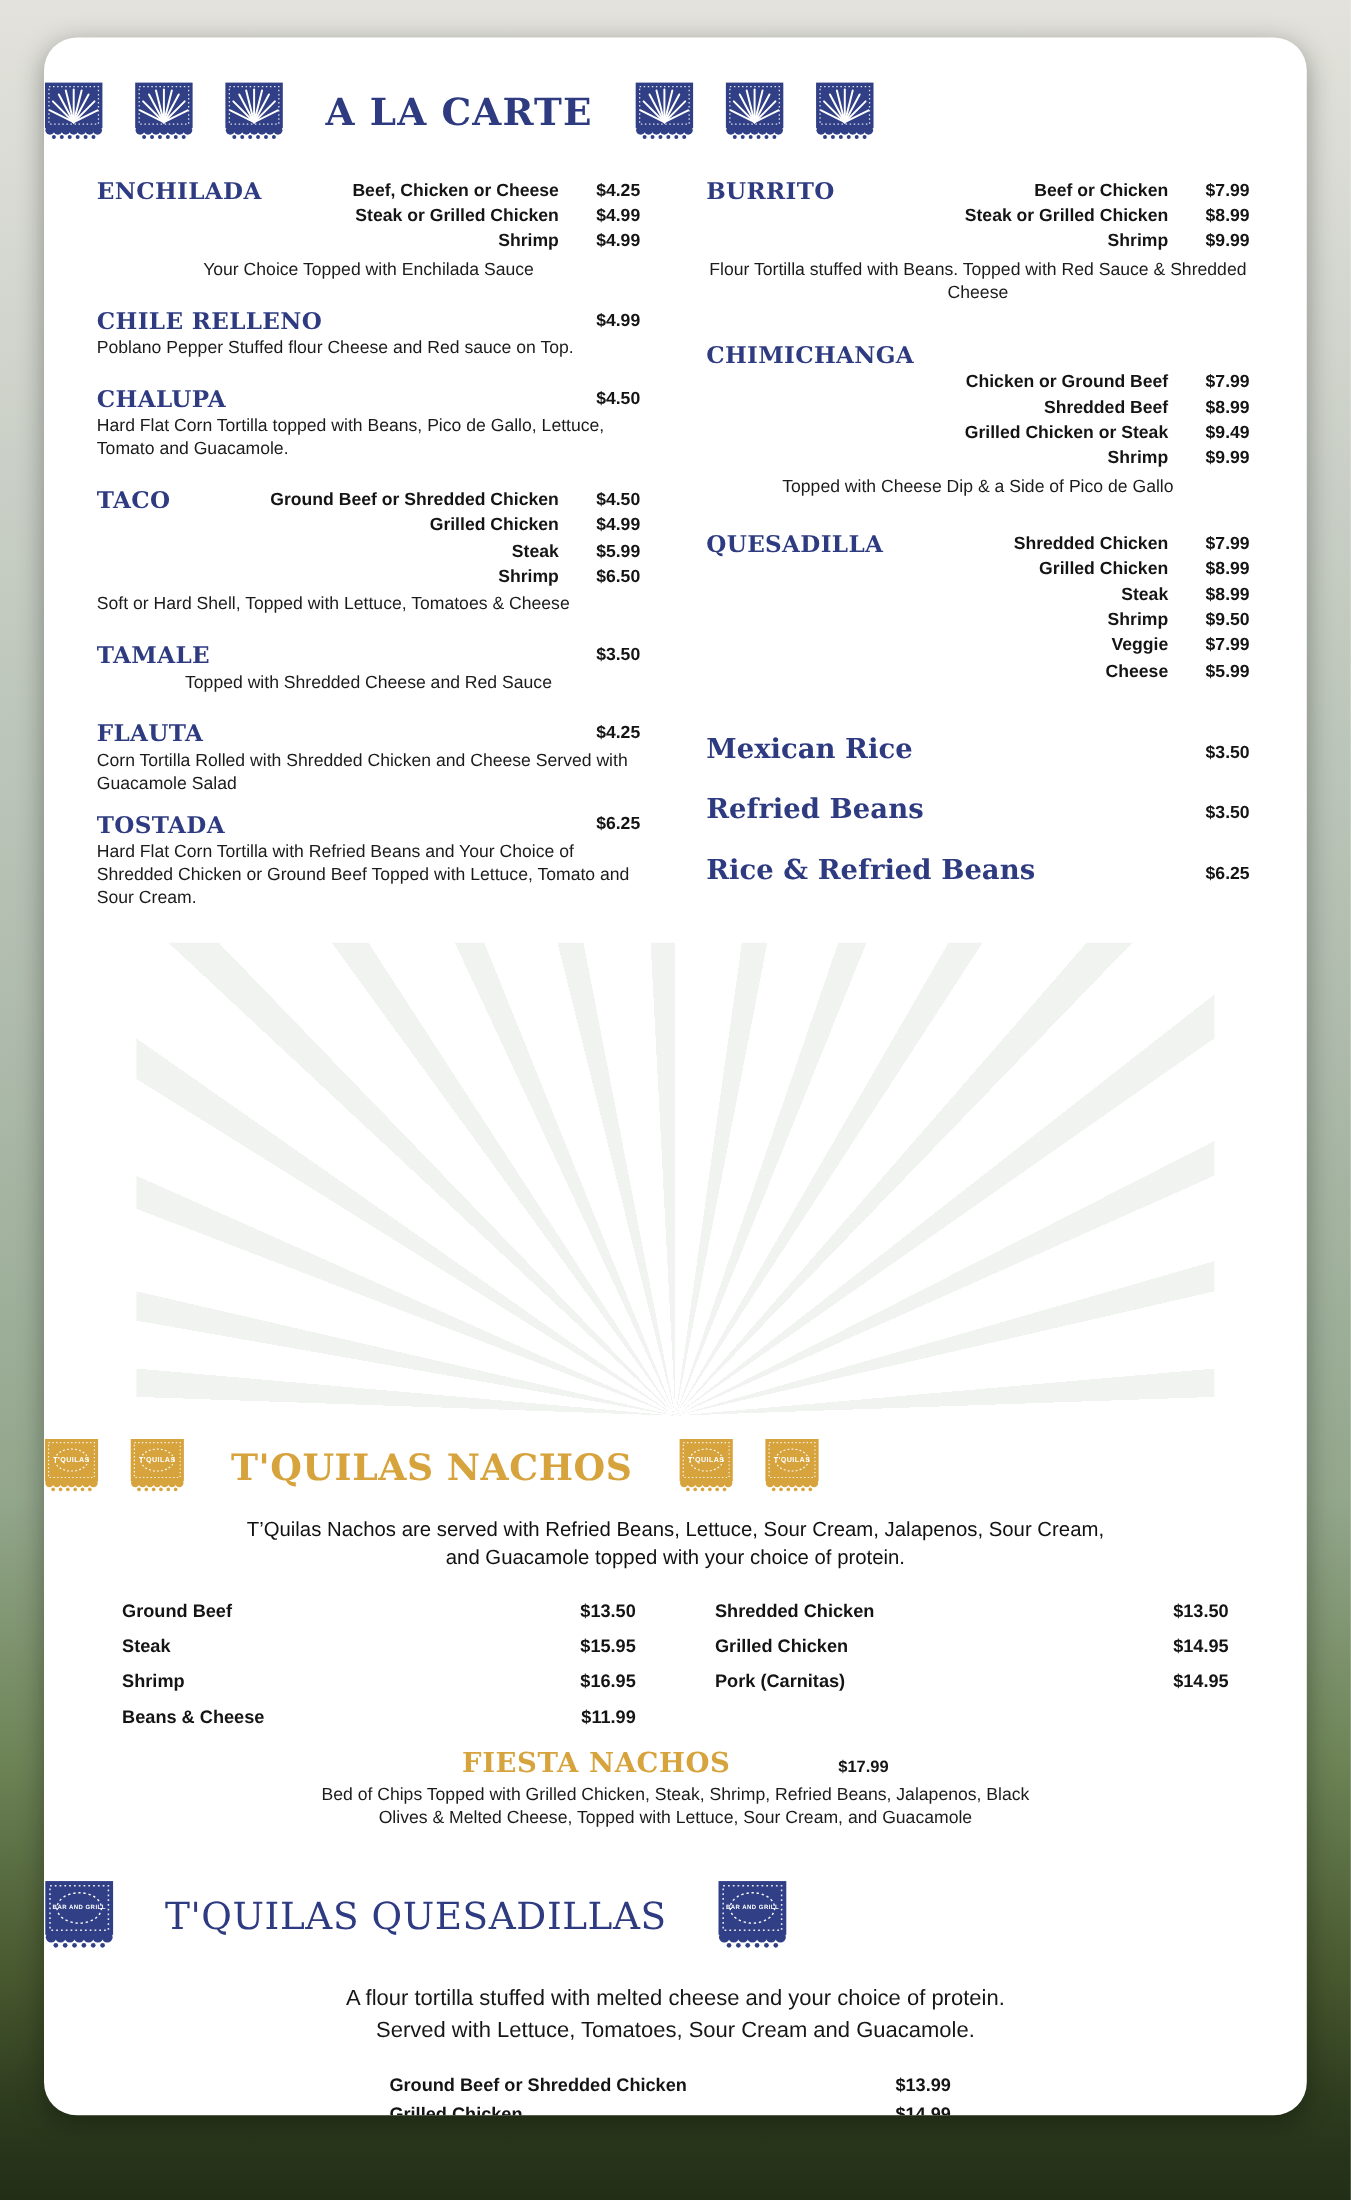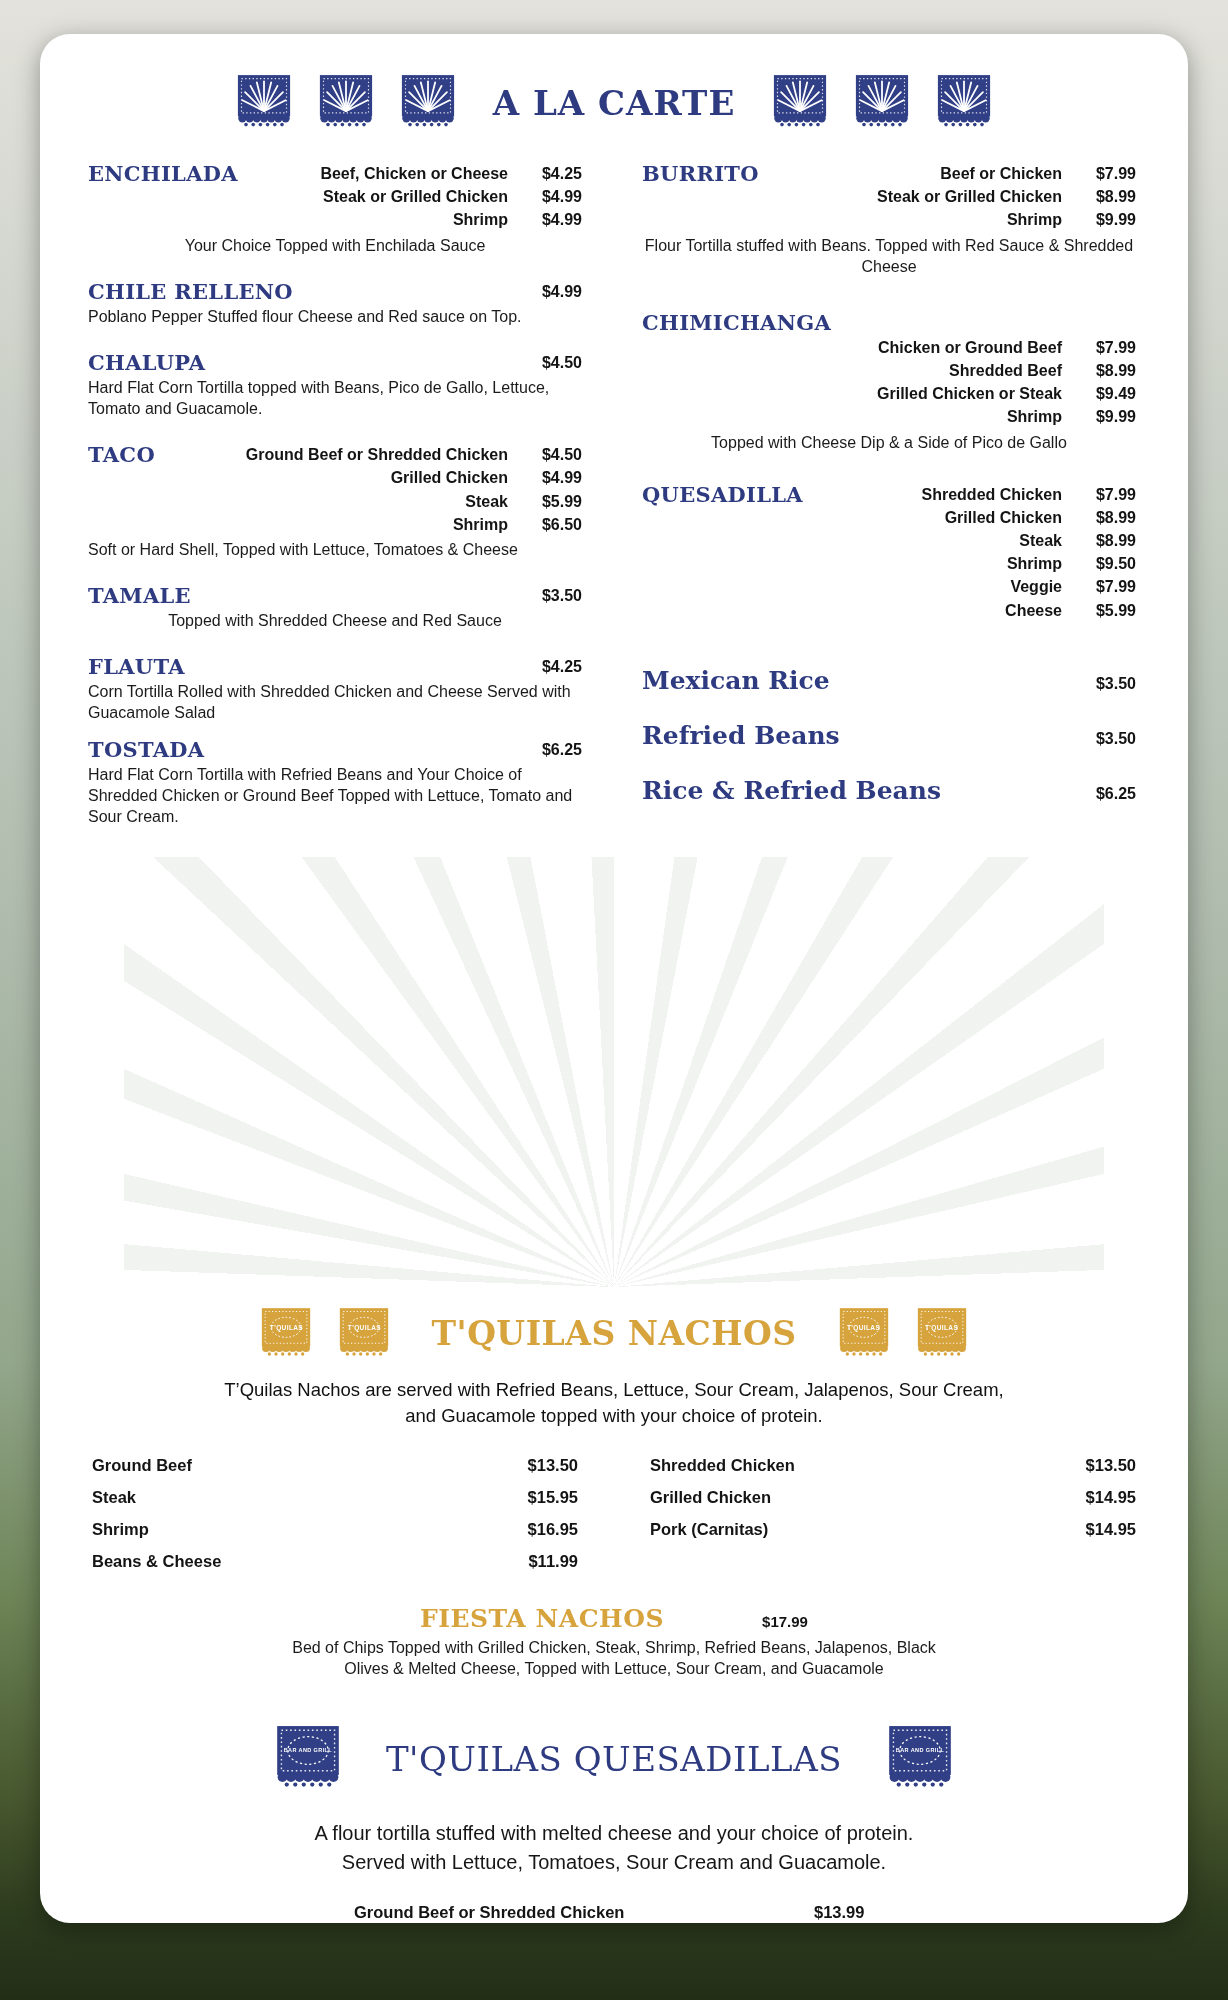--- a/index.html
+++ b/index.html
@@ -21,21 +21,21 @@
   }
   
   .h-item{font-family:"DejaVu Serif",serif;font-weight:700;font-size:21px;line-height:1.1;color:var(--navy);letter-spacing:.3px;white-space:nowrap}
   .opt{display:flex;justify-content:flex-end;font-weight:700;font-size:16px;line-height:1.45;color:var(--ink)}
   .opt-label{text-align:right}
   .opt-price{min-width:58px;text-align:right;margin-left:16px}
   .lone-price{margin-left:auto;font-weight:700;font-size:16px;color:var(--ink);padding-top:3px}
   .desc{font-size:16px;line-height:1.32;color:#1b1b1b;margin-top:3px}
   .desc.center{text-align:center}
   
-  .section-head{display:flex;align-items:center;justify-content:center;gap:28px}
+  .section-head{display:flex;align-items:center;gap:28px}
   .top-head{padding-top:40px}
   .page-title{font-family:"DejaVu Serif",serif;font-weight:700;font-size:34px;color:var(--navy);letter-spacing:1px;margin:0 10px}
   
   .banner{position:relative;display:inline-block;flex:0 0 auto;width:54px;height:58px}
   .banner svg{display:block;width:100%;height:100%}
   .banner.blue{color:#303f86}
   .banner.gold{color:var(--gold);width:50px;height:54px}
   .banner.lg{width:64px;height:68px}
   .blabel{position:absolute;left:0;right:0;top:34%;text-align:center;color:#fff;
           font-weight:700;font-size:6.5px;line-height:1;letter-spacing:.4px;white-space:nowrap}
@@ -52,25 +52,25 @@
   .side-price{font-weight:700;font-size:16px;color:var(--ink)}
   
   .nachos{position:relative;margin-top:26px}
   .watermark{position:absolute;left:50%;top:-20px;transform:translateX(-50%);width:980px;height:430px;
     background:repeating-conic-gradient(from -80deg at 50% 100%, rgba(120,140,120,.10) 0 3deg, transparent 3deg 11deg);
     pointer-events:none}
   .nachos>*{position:relative}
   .h-gold{font-family:"DejaVu Serif",serif;font-weight:700;font-size:33px;color:var(--gold);letter-spacing:.5px;margin:0 14px}
   .h-gold.small{font-size:25px;margin:0}
   .intro{margin-top:16px;text-align:center;font-size:18.5px;line-height:1.4;color:#111}
-  .nacho-grid{display:flex;gap:72px;padding:0 52px;margin-top:14px}
+  .nacho-grid{display:flex;gap:72px;padding:0 71px;margin-top:14px}
   .ncol{flex:1}
   .ncell{display:flex;justify-content:space-between;font-weight:700;font-size:16.5px;color:var(--ink);margin:13px 0}
   .ncell .nprice{min-width:64px;text-align:right;margin-left:20px}
-  .fiesta-head{display:flex;justify-content:center;align-items:baseline;gap:98px;margin-top:20px}
+  .fiesta-head{display:flex;justify-content:center;align-items:baseline;gap:98px;margin-top:4px}
   .fiesta-price{font-weight:700;font-size:15px;color:var(--ink)}
   .fiesta-desc{margin-top:4px;font-size:16px}
   
   .tqq{margin-top:46px}
   .h-navy-big{font-family:"DejaVu Serif",serif;font-weight:400;font-size:34px;color:var(--navy);letter-spacing:.5px;margin:0 18px}
   .lede{margin-top:26px;text-align:center;font-size:20px;line-height:1.45;color:#161616}
   .tq-list{width:520px;margin:22px auto 0}
   .trow{display:flex;justify-content:space-between;font-weight:700;font-size:16.5px;color:var(--ink);line-height:1.6}
   .trow .tprice{min-width:60px;text-align:left;margin-left:20px}
 </style>

